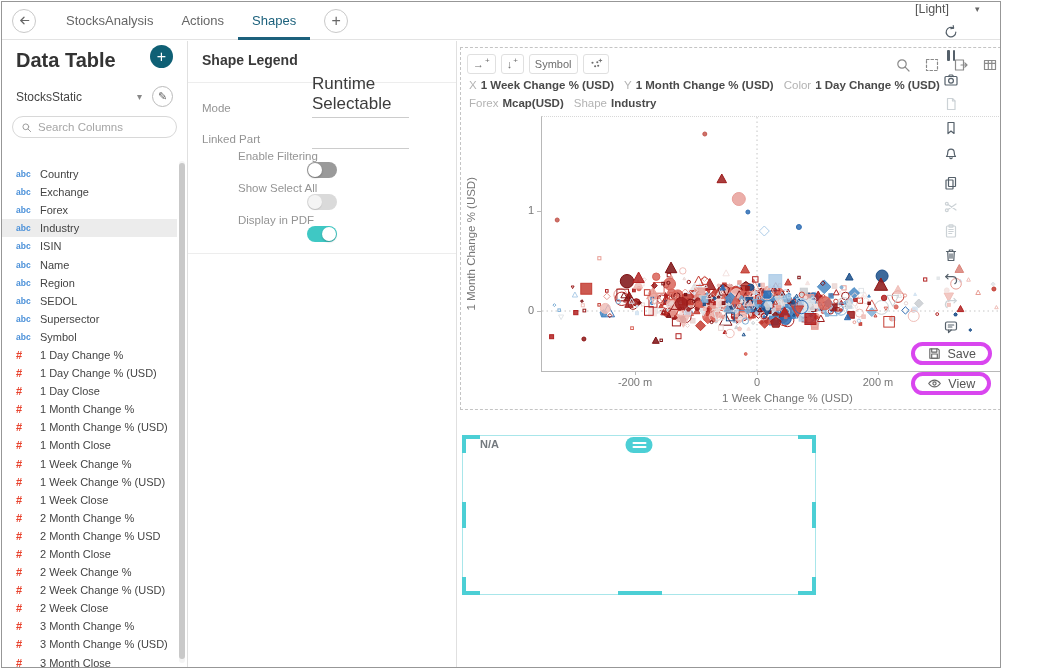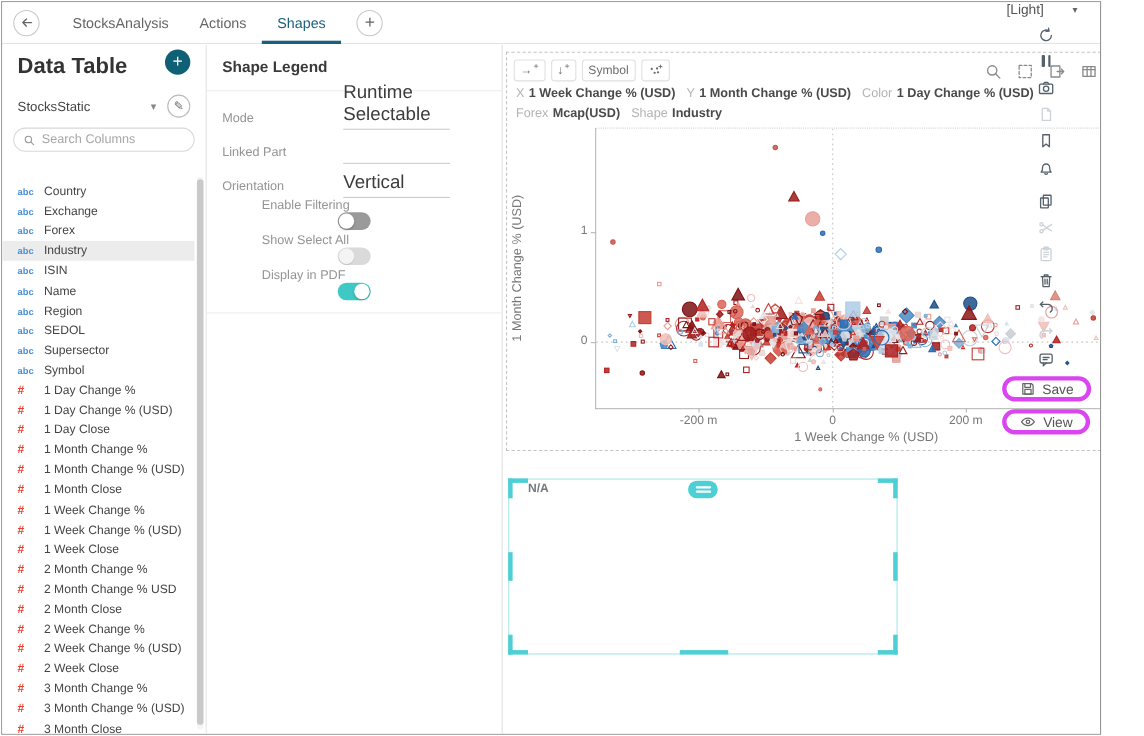--- a/index.html
+++ b/index.html
@@ -370,24 +370,20 @@
     <div class="settings-title">Shape Legend</div>
     <div class="settings-divider"></div>
     <div class="settings-body">
       <div class="field-row">
         <span class="field-label">Mode</span>
         <span class="field-value">Runtime Selectable</span>
       </div>
       <div class="field-row">
         <span class="field-label">Linked Part</span>
         <span class="field-value"></span>
-      </div>
-      <div class="field-row">
-        <span class="field-label">Orientation</span>
-        <span class="field-value">Vertical</span>
       </div>
       <div class="toggle-row">
         <span class="toggle-label">Enable Filtering</span>
         <div class="toggle">
             <div class="knob"></div>
           </div>
       </div>
       <div class="toggle-row">
         <span class="toggle-label">Show Select All</span>
         <div class="toggle disabled">

